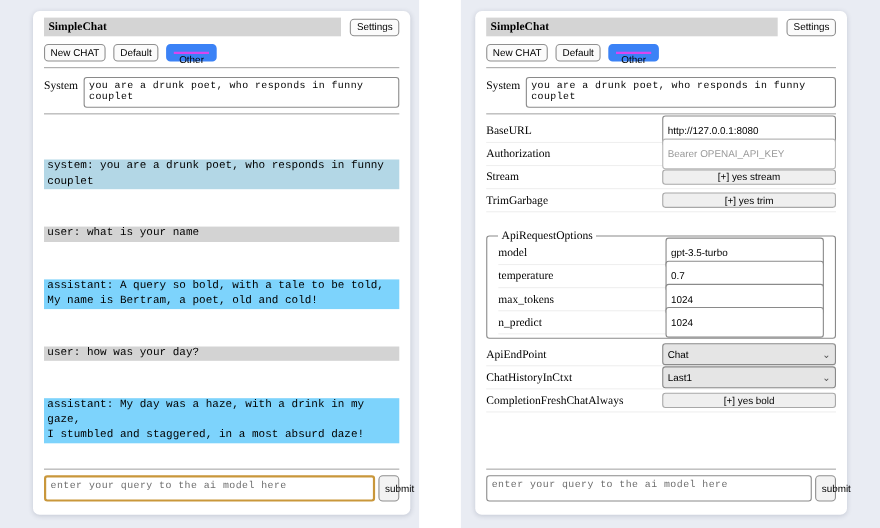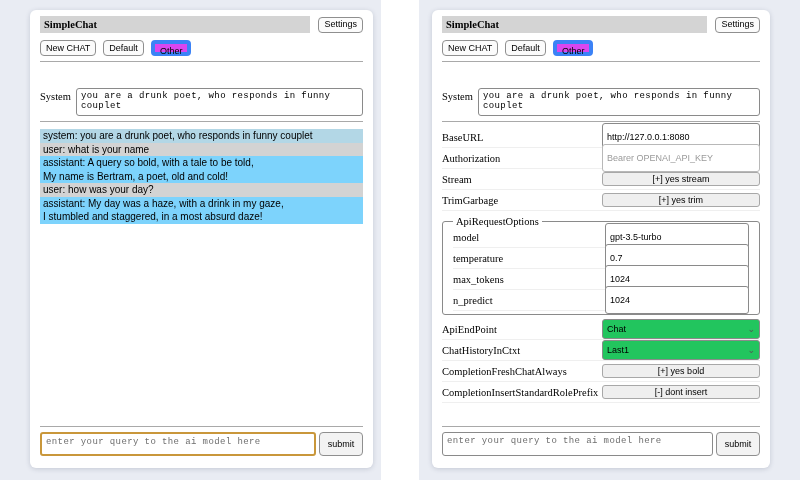--- a/index.html
+++ b/index.html
@@ -24,81 +24,81 @@
     font-family:"Liberation Serif", serif;font-weight:bold;font-size:10.5px;color:#000;
   }
   .btn{
     background:#fbfbfb;border:1px solid #8f8f8f;border-radius:4px;
     font-family:"Liberation Sans", sans-serif;font-size:9px;color:#000;
     padding:1px 5px;height:16px;line-height:12px;cursor:pointer;box-sizing:border-box;
   }
   .settings-btn{height:16px;line-height:11px;}
 
   .session-row{display:flex;gap:7px;margin-top:7px;flex:0 0 auto;}
-  .session-btn.active{background:#d946ef;border:4px solid #3b82f6;}
+  .session-btn.active{background:#d946ef;border:7px solid #3b82f6;}
 
   hr{border:0;border-top:1px solid #a9a9a9;margin:5px 0;width:100%;flex:0 0 auto;}
 
-  .system-row{display:flex;gap:5px;margin-top:21px;flex:0 0 auto;}
+  .system-row{display:flex;gap:5px;margin-top:3px;flex:0 0 auto;}
   .system-label{font-family:"Liberation Serif", serif;font-size:10.5px;padding-top:3px;color:#000;}
   .system-textarea{
     flex:1;height:22px;resize:none;border:1px solid #8a8a8a;border-radius:3px;
     font-family:"Liberation Mono", monospace;font-size:9px;letter-spacing:0.4px;
     padding:2px 4px;color:#000;outline:none;
   }
 
   .messages{margin-top:2px;flex:0 0 auto;}
   .msg{
-    font-family:Liberation Sans, sans-serif;font-size:10px;line-height:13.5px;
-    padding:0 3px;white-space:pre-line;color:#000;
+    font-family:Liberation Mono, monospace;font-size:10px;line-height:13.5px;
+    padding:0 3px;white-space:pre-line;color:#000;margin-top:34px;
   }
   .msg.system{background:#b3d7e6;}
   .msg.user{background:#d3d3d3;}
   .msg.assistant{background:#7dd3fc;}
 
   .spacer{flex:1 1 auto;}
 
   .query-row{display:flex;gap:3px;align-items:stretch;flex:0 0 auto;}
   .query-input{
     flex:1;resize:none;height:24px;box-sizing:border-box;
     border:1px solid #8a8a8a;border-radius:3px;outline:none;
     font-family:"Liberation Mono", monospace;font-size:9px;letter-spacing:0.4px;
     padding:3px 4px;color:#333;
   }
   .query-input.focused{border:2px solid #c9973b;}
   .query-input::placeholder{color:#6e6e6e;opacity:1;}
-  .submit-btn{width:44px;height:auto;background:#f3f3f3;border-radius:4px;font-size:9px;}
+  .submit-btn{width:19px;height:auto;background:#f3f3f3;border-radius:4px;font-size:9px;}
 
   .settings-list{flex:0 0 auto;}
   .settings-row{
     display:flex;align-items:center;justify-content:space-between;
     height:20px;border-bottom:1px solid #efefef;
   }
   .settings-label{font-family:"Liberation Serif", serif;font-size:10.5px;color:#000;}
   .control{width:158px;flex:0 0 auto;box-sizing:border-box;}
   input.control{
     height:28px;border:1px solid #8a8a8a;border-radius:3px;
     font-family:"Liberation Sans", sans-serif;font-size:9px;padding:1px 4px;color:#000;outline:none;
   }
   input.control::placeholder{color:#9a9a9a;opacity:1;}
   input.control:placeholder-shown{border-color:#b8b8b8;}
   button.control{
     height:14px;background:#efefef;border:1px solid #a8a8a8;border-radius:3px;
     font-family:"Liberation Sans", sans-serif;font-size:9px;color:#000;
     line-height:11px;cursor:pointer;
   }
   .select.control{
-    height:20px;border:1px solid #8a8a8a;border-radius:3px;background:#22c55e;
+    height:20px;border:1px solid #8a8a8a;border-radius:3px;background:#e5e5e5;
     display:flex;align-items:center;justify-content:space-between;
     padding:0 4px;font-size:9px;color:#000;cursor:pointer;margin-left:30px;
   }
   .select .chev{color:#555;font-size:9px;line-height:9px;}
 
   fieldset.api-fieldset{
-    border:1px solid #8a8a8a;border-radius:3px;margin:5px 0 4px 0;
+    border:1px solid #8a8a8a;border-radius:3px;margin:16px 0 4px 0;
     padding:0 10px 3px 10px;flex:0 0 auto;
   }
   fieldset.api-fieldset legend{
     font-family:"Liberation Serif", serif;font-size:10.5px;padding:0 3px;color:#000;
   }
   fieldset.api-fieldset .control{width:144px;}
 </style>
 </head>
 <body>
 
@@ -208,24 +208,20 @@
         <span class="settings-label">ChatHistoryInCtxt</span>
         <div class="select control">
           <span>Last1</span>
           <span class="chev">⌄</span>
         </div>
       </div>
       <div class="settings-row">
         <span class="settings-label">CompletionFreshChatAlways</span>
         <button class="control">[+] yes bold</button>
       </div>
-      <div class="settings-row">
-        <span class="settings-label">CompletionInsertStandardRolePrefix</span>
-        <button class="control">[-] dont insert</button>
-      </div>
     </div>
   <div class="spacer"></div>
   <hr>
   <div class="query-row">
     <textarea class="query-input" placeholder="enter your query to the ai model here" style=""></textarea>
     <button class="btn submit-btn">submit</button>
   </div>
 </section>
 
 </body></html>

